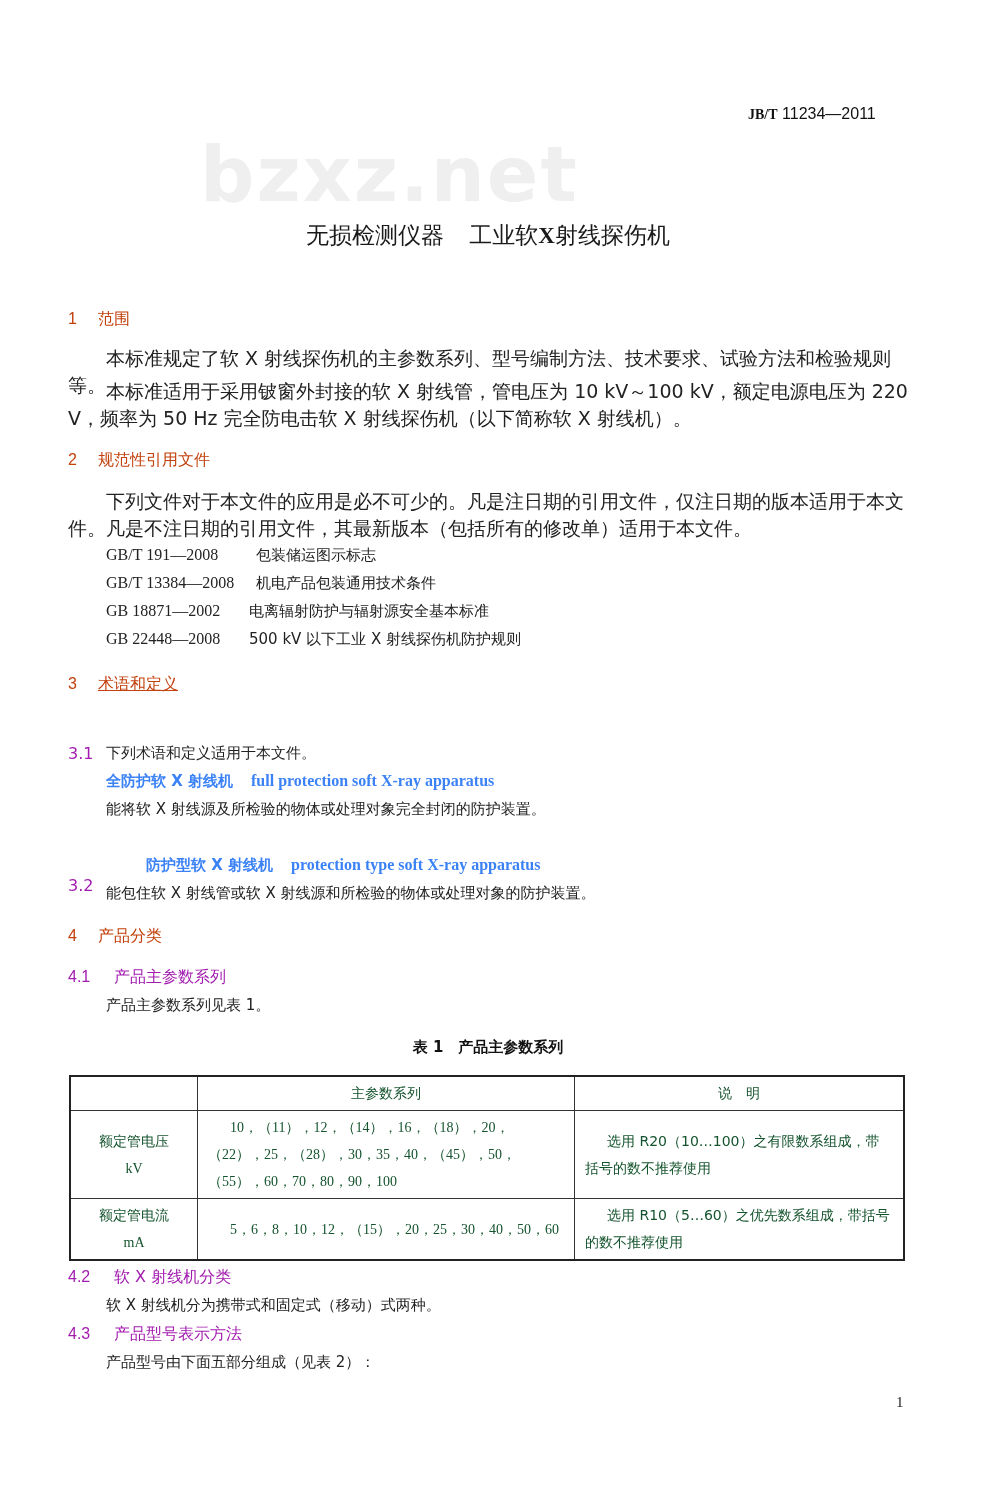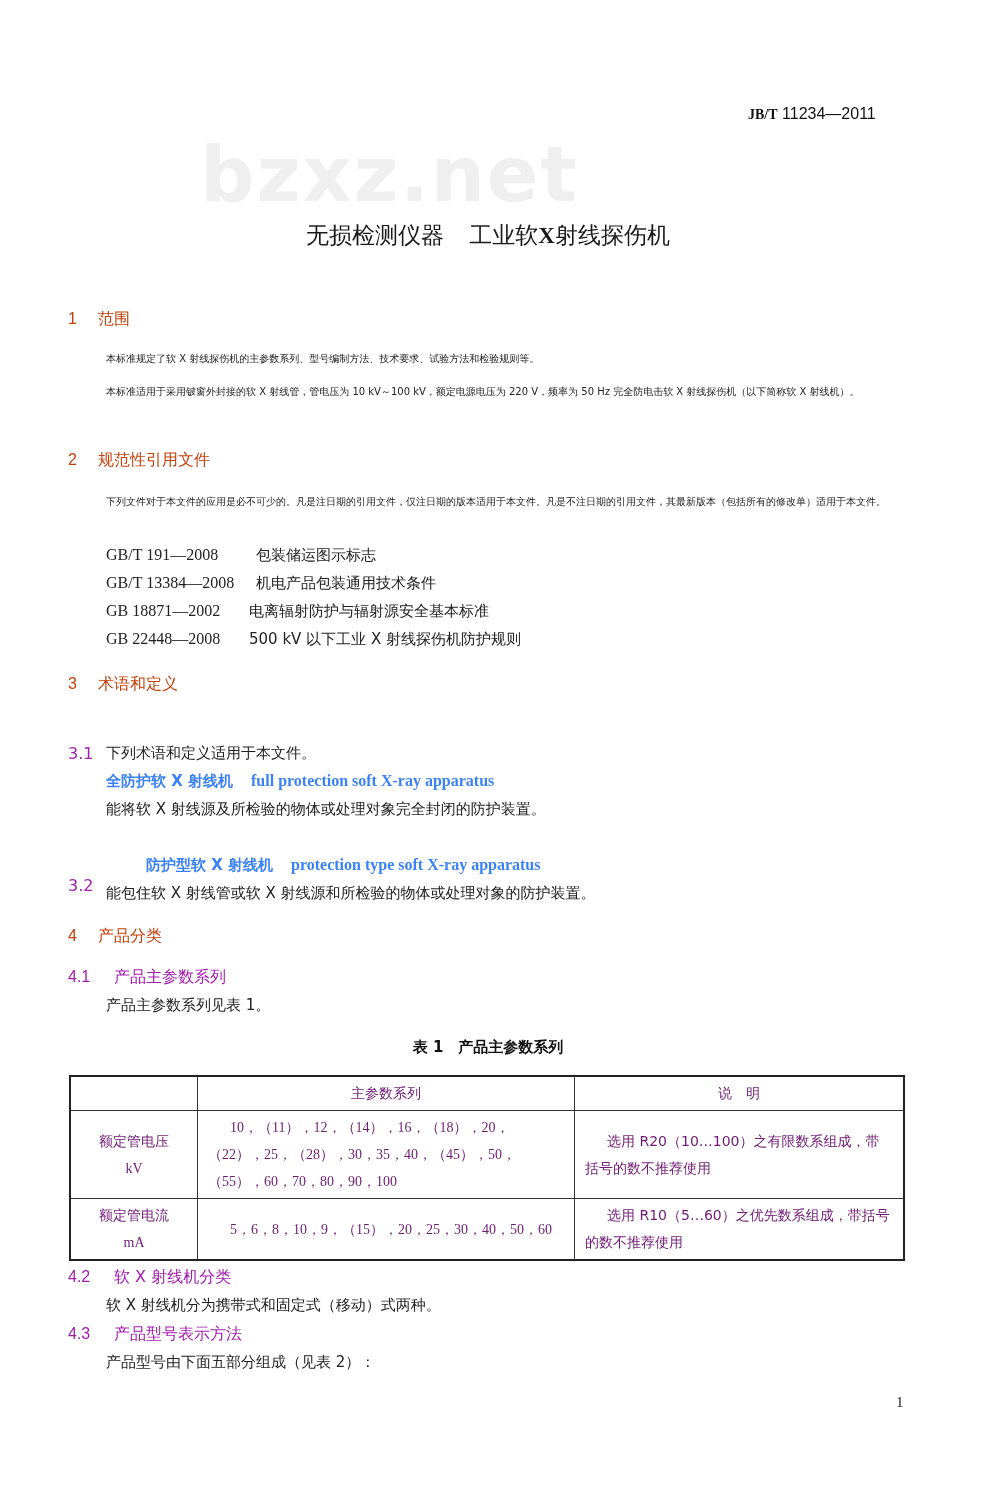--- a/index.html
+++ b/index.html
@@ -30,41 +30,41 @@
     font-family: "DejaVu Sans", sans-serif; font-size: 16px; color: #c2410c;
   }
   .h1 .num { display: inline-block; width: 30px; font-family: "Liberation Sans", sans-serif; }
   .h2 {
     position: absolute; left: 68px;
     font-family: "DejaVu Sans", sans-serif; font-size: 16px; color: #a21caf;
   }
   .h2 .num { display: inline-block; width: 46px; font-family: "Liberation Sans", sans-serif; }
   .para {
     position: absolute; left: 68px; width: 840px;
-    font-family: "DejaVu Sans", sans-serif; font-size: 10px; line-height: 27px;
+    font-family: "DejaVu Sans", sans-serif; font-size: 19px; line-height: 27px;
     color: #222; text-indent: 38px;
   }
   .line {
     position: absolute; left: 106px;
     font-family: "DejaVu Sans", sans-serif; font-size: 15px; color: #222;
   }
   .ref-code { display: inline-block; font-family: "Liberation Serif", serif; font-size: 16px; }
   .term {
     position: absolute; left: 106px;
     font-family: "DejaVu Sans", sans-serif; font-size: 15px; font-weight: bold; color: #3b82f6;
   }
   .term .en { font-family: "Liberation Serif", serif; font-size: 16px; font-weight: bold; margin-left: 18px; }
   .table-caption {
     position: absolute; left: 0; width: 976px; top: 1038px; text-align: center;
     font-family: "DejaVu Sans", sans-serif; font-size: 15px; color: #111; font-weight: bold;
   }
   table.params {
     position: absolute; left: 69px; top: 1075px; width: 836px;
     border-collapse: collapse; border: 2px solid #222;
-    font-family: "Liberation Serif", serif; font-size: 14px; color: #701a75;
+    font-family: "Liberation Serif", serif; font-size: 14px; color: #14532d;
   }
   table.params th, table.params td {
     border: 1px solid #333; padding: 3px 10px; vertical-align: middle; line-height: 27px;
   }
   table.params th { font-weight: normal; font-family: "DejaVu Sans", sans-serif; font-size: 14px; height: 25px; }
   table.params td.param-name { text-align: center; width: 106px; font-family: "DejaVu Sans", sans-serif; }
   table.params td.series { width: 356px; text-indent: 22px; }
   table.params td.note { font-family: "DejaVu Sans", sans-serif; text-indent: 22px; }
   .unit { font-family: "Liberation Serif", serif; }
   .page-num {
@@ -106,21 +106,21 @@
   <div class="line" style="top:574px;">
     <span class="ref-code" style="width:150px;">GB/T 13384—2008</span><span>机电产品包装通用技术条件</span>
   </div>
   <div class="line" style="top:602px;">
     <span class="ref-code" style="width:143px;">GB 18871—2002</span><span>电离辐射防护与辐射源安全基本标准</span>
   </div>
   <div class="line" style="top:630px;">
     <span class="ref-code" style="width:143px;">GB 22448—2008</span><span>500 kV 以下工业 X 射线探伤机防护规则</span>
   </div>
 
-  <div class="h1" style="top:674px;">
+  <div class="h1" style="top:674px;text-decoration:underline;">
     <span class="num">3</span><span>术语和定义</span>
   </div>
   <div class="line" style="top:716px;margin-top:28px;">下列术语和定义适用于本文件。</div>
 
   <div class="h2" style="top:744px;">3.1</div>
   <div class="term" style="top:772px;">
     <span>全防护软 X 射线机</span><span class="en">full protection soft X-ray apparatus</span>
   </div>
   <div class="line" style="top:800px;">能将软 X 射线源及所检验的物体或处理对象完全封闭的防护装置。</div>
 
@@ -155,21 +155,21 @@
           <div class="unit">kV</div>
         </td>
         <td class="series">10，（11），12，（14），16，（18），20，（22），25，（28），30，35，40，（45），50，（55），60，70，80，90，100</td>
         <td class="note">选用 R20（10…100）之有限数系组成，带括号的数不推荐使用</td>
       </tr>
       <tr>
         <td class="param-name">
           <div>额定管电流</div>
           <div class="unit">mA</div>
         </td>
-        <td class="series">5，6，8，10，9，（15），20，25，30，40，50，60</td>
+        <td class="series">5，6，8，10，12，（15），20，25，30，40，50，60</td>
         <td class="note">选用 R10（5…60）之优先数系组成，带括号的数不推荐使用</td>
       </tr>
     </tbody>
   </table>
 
   <div class="h2" style="top:1267px;">
     <span class="num">4.2</span><span>软 X 射线机分类</span>
   </div>
   <div class="line" style="top:1296px;">软 X 射线机分为携带式和固定式（移动）式两种。</div>
   <div class="h2" style="top:1324px;">

